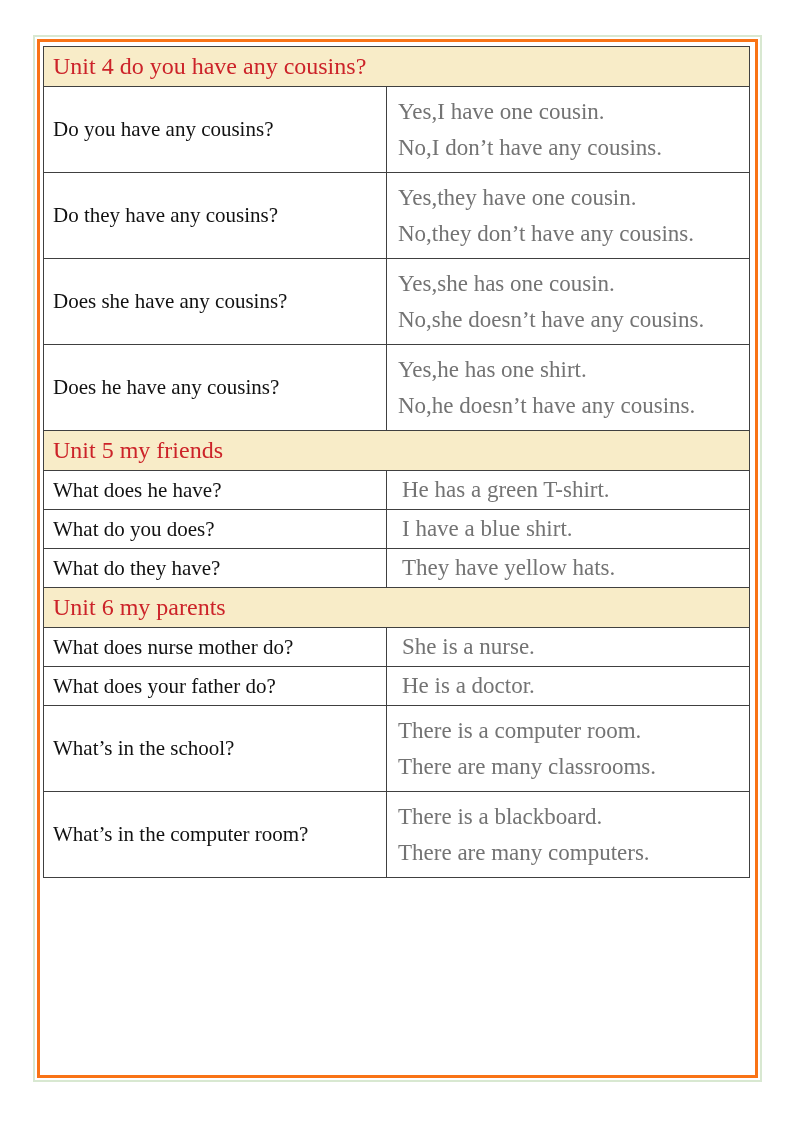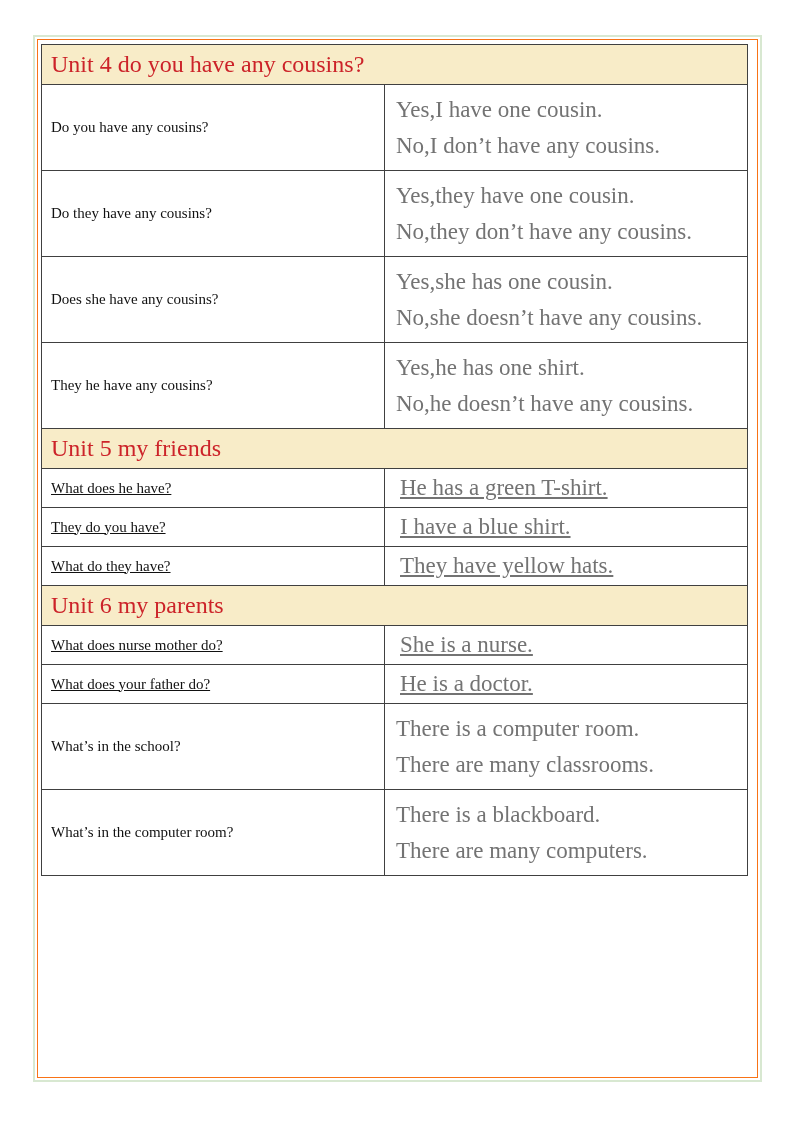--- a/index.html
+++ b/index.html
@@ -16,21 +16,21 @@
     overflow: hidden;
   }
   
   .frame {
     position: absolute;
     left: 37px;
     top: 39px;
     width: 721px;
     height: 1039px;
     box-sizing: border-box;
-    border: 1px solid #f97316;
+    border: 3px solid #f97316;
     outline: 2px solid #d8e8d1;
     outline-offset: 2px;
     padding: 4px 0 0 3px;
   }
   table.qa {
     border-collapse: collapse;
     table-layout: fixed;
     width: 706px;
   }
   col.c1 { width: 343px; }
@@ -42,29 +42,29 @@
   }
   tr.unit-row td {
     background: #f8ecc8;
     color: #cc2329;
     font-size: 24px;
     height: 40px;
     padding: 0 0 0 9px;
   }
   td.q {
     color: #111111;
-    font-size: 15px;
+    font-size: 21px;
     padding: 0 4px 0 9px;
   }
   td.a {
     color: #737373;
     font-size: 23px;
     padding: 0 4px 0 11px;
   }
-  tr.single td { height: 32px; text-decoration: underline; }
+  tr.single td { height: 32px; }
   tr.double td { height: 86px; }
   td.a p { margin: 4px; line-height: 30px; }
   tr.double td.a p { margin: 6px 0; }
 </style>
 </head>
 <body>
 
 <div class="page">
   <div class="frame">
     <table class="qa">
@@ -91,37 +91,37 @@
             </td>
           </tr>
           <tr class="double">
             <td class="q">Does she have any cousins?</td>
             <td class="a">
               <p>Yes,she has one cousin.</p>
               <p>No,she doesn’t have any cousins.</p>
             </td>
           </tr>
           <tr class="double">
-            <td class="q">They he have any cousins?</td>
+            <td class="q">Does he have any cousins?</td>
             <td class="a">
               <p>Yes,he has one shirt.</p>
               <p>No,he doesn’t have any cousins.</p>
             </td>
           </tr>
           <tr class="unit-row">
             <td colspan="2">Unit 5 my friends</td>
           </tr>
           <tr class="single">
             <td class="q">What does he have?</td>
             <td class="a">
               <p>He has a green T-shirt.</p>
             </td>
           </tr>
           <tr class="single">
-            <td class="q">They do you have?</td>
+            <td class="q">What do you does?</td>
             <td class="a">
               <p>I have a blue shirt.</p>
             </td>
           </tr>
           <tr class="single">
             <td class="q">What do they have?</td>
             <td class="a">
               <p>They have yellow hats.</p>
             </td>
           </tr>

